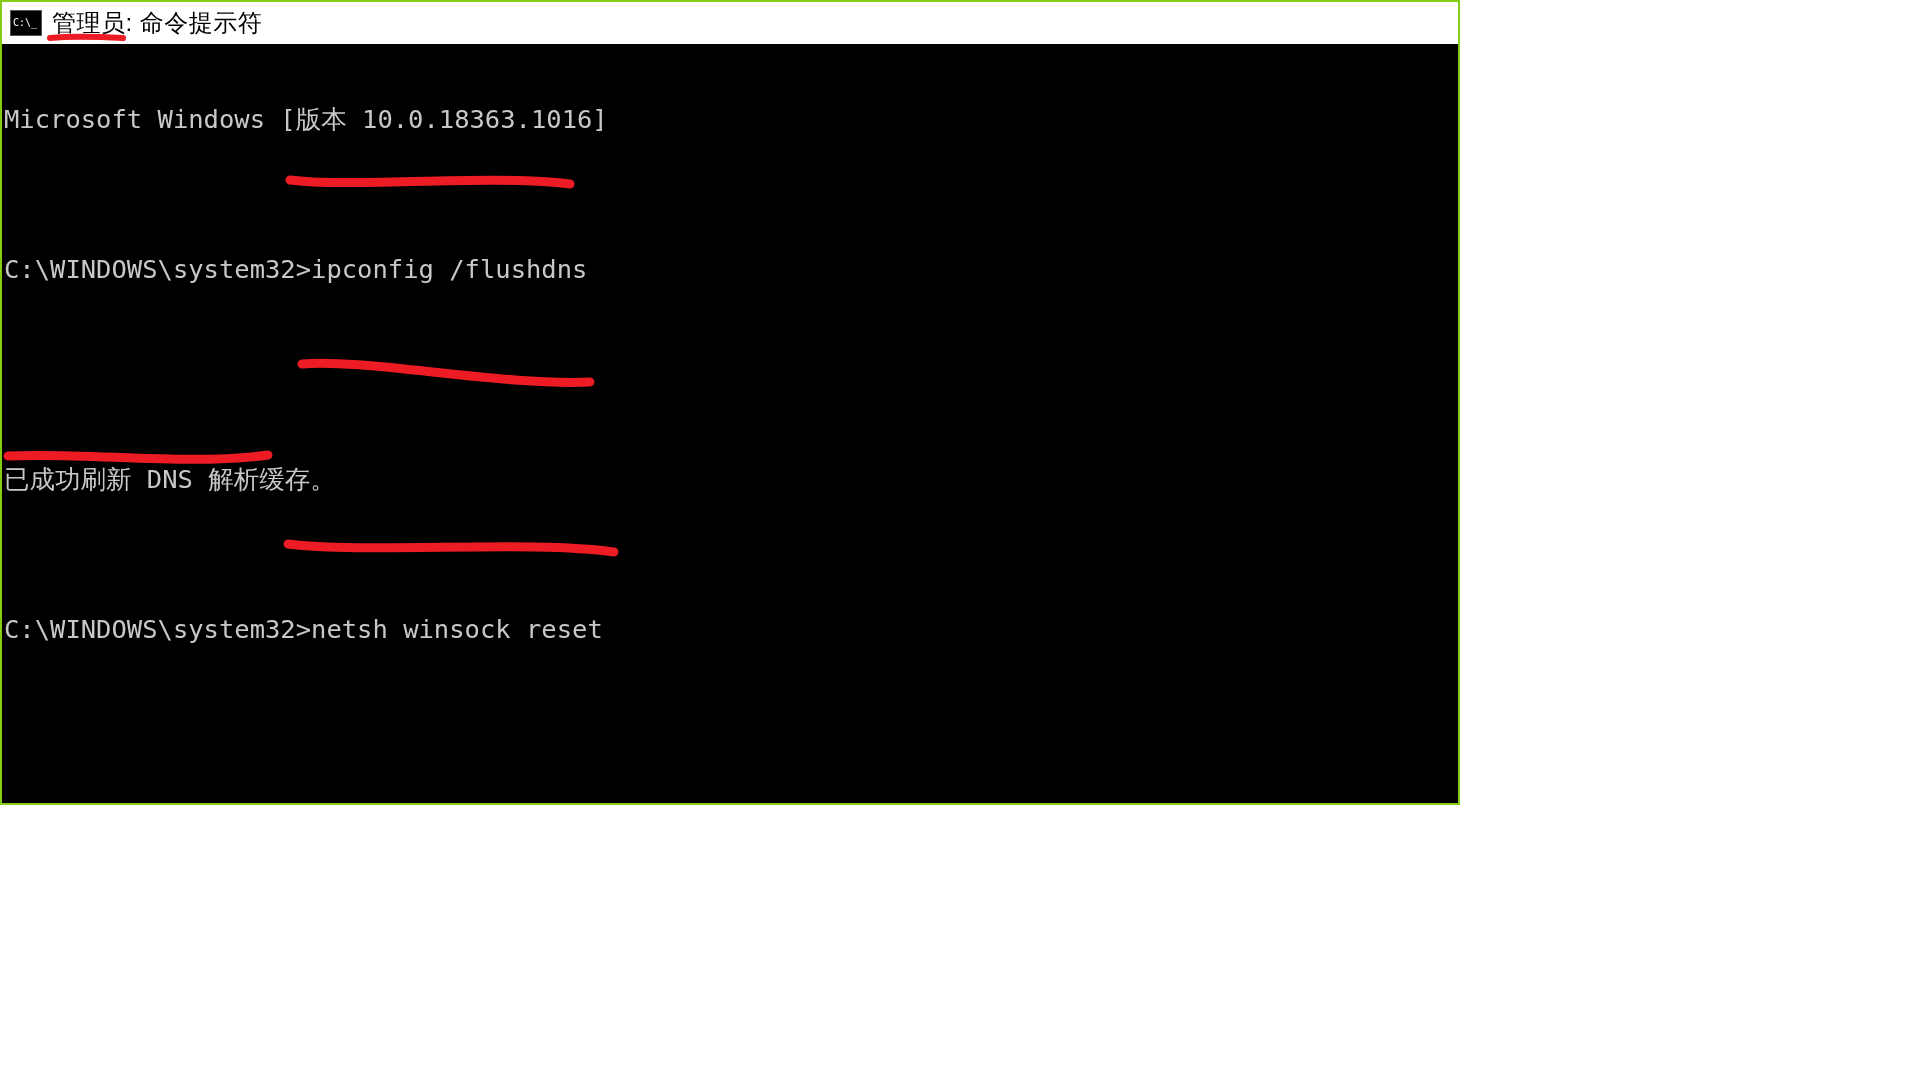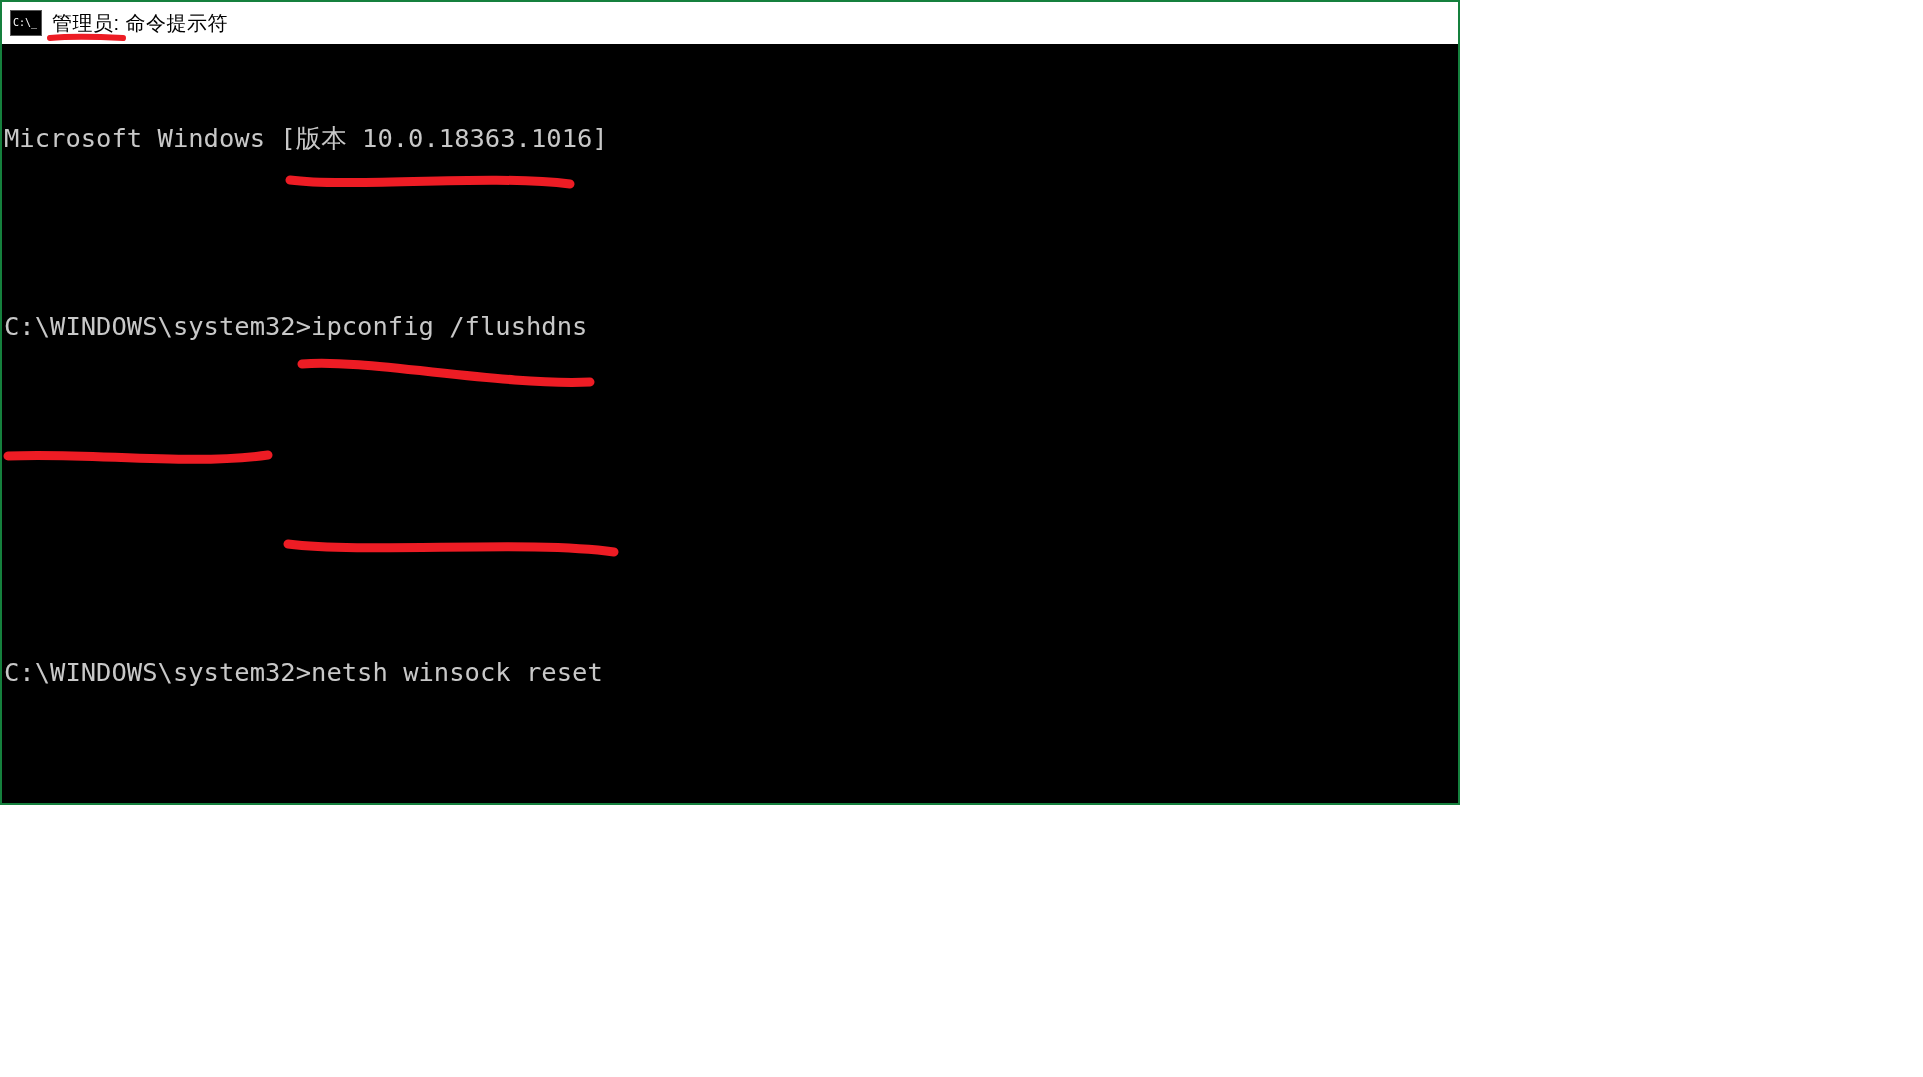--- a/index.html
+++ b/index.html
@@ -10,21 +10,21 @@
     background: #ffffff;
     font-family: "Microsoft YaHei", "SimSun", sans-serif;
     overflow: hidden;
   }
   .window {
     position: absolute;
     left: 0;
     top: 0;
     width: 1460px;
     height: 805px;
-    border: 2px solid #15803d;
+    border: 2px solid #84cc16;
     box-sizing: border-box;
     background: #000;
   }
   .titlebar {
     height: 42px;
     background: #ffffff;
     display: flex;
     align-items: center;
     padding-left: 8px;
     box-sizing: border-box;
@@ -43,42 +43,42 @@
     margin-right: 10px;
     position: relative;
   }
   .titlebar-icon .cmd-text {
     font-family: Consolas, monospace;
     font-size: 10px;
     color: #fff;
     line-height: 1;
   }
   .titlebar-text {
-    font-size: 20px;
+    font-size: 24px;
     color: #000;
     letter-spacing: 0.5px;
     white-space: pre;
   }
   .console {
     position: absolute;
     top: 42px;
     left: 2px;
     right: 2px;
     bottom: 2px;
     background: #000;
     color: #c8c8c8;
     font-family: "NSimSun", "SimSun", Consolas, monospace;
     font-size: 25.5px;
     line-height: 30px;
     white-space: pre;
     overflow: hidden;
     padding-top: 0px;
     padding-left: 0px;
   }
-  .console .line { display:block;margin-top:19px; }
+  .console .line { display:block; }
   .annot {
     position:absolute;
     pointer-events:none;
   }
   .annot svg { display:block; overflow:visible; }
 </style>
 </head>
 <body>
 
 <div class="window">
@@ -94,20 +94,21 @@
         </svg>
     </div>
   </div>
 
   <div class="console">
     <span class="line">Microsoft Windows [版本 10.0.18363.1016]</span>
     <span class="line"></span>
     <span class="line">C:\WINDOWS\system32&gt;ipconfig /flushdns</span>
     <span class="line"></span>
     <span class="line"></span>
+    <span class="line">已成功刷新 DNS 解析缓存。</span>
     <span class="line"></span>
     <span class="line">C:\WINDOWS\system32&gt;netsh winsock reset</span>
     <span class="line"></span>
     
     
     <span class="line"></span>
     <span class="line"></span>
     
     <span class="line"></span>
     

